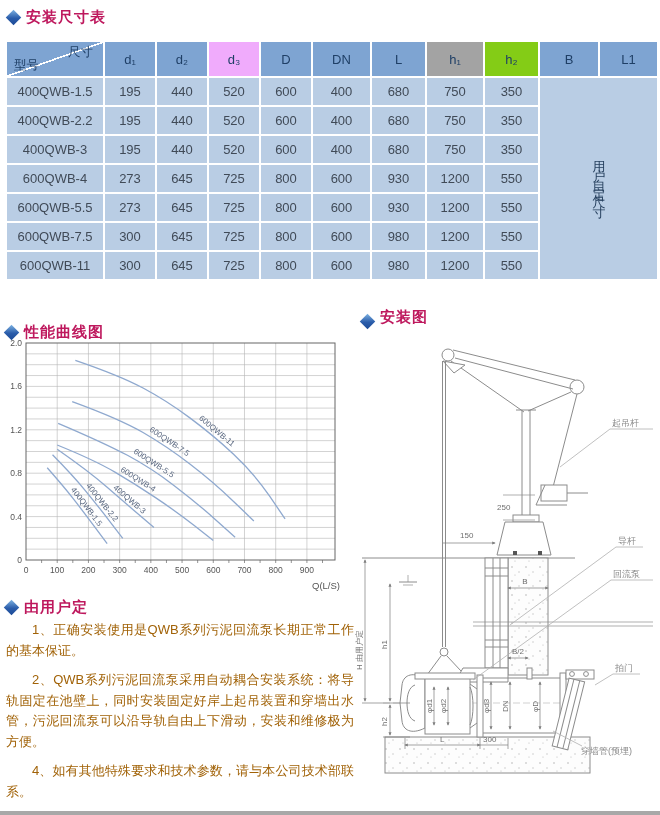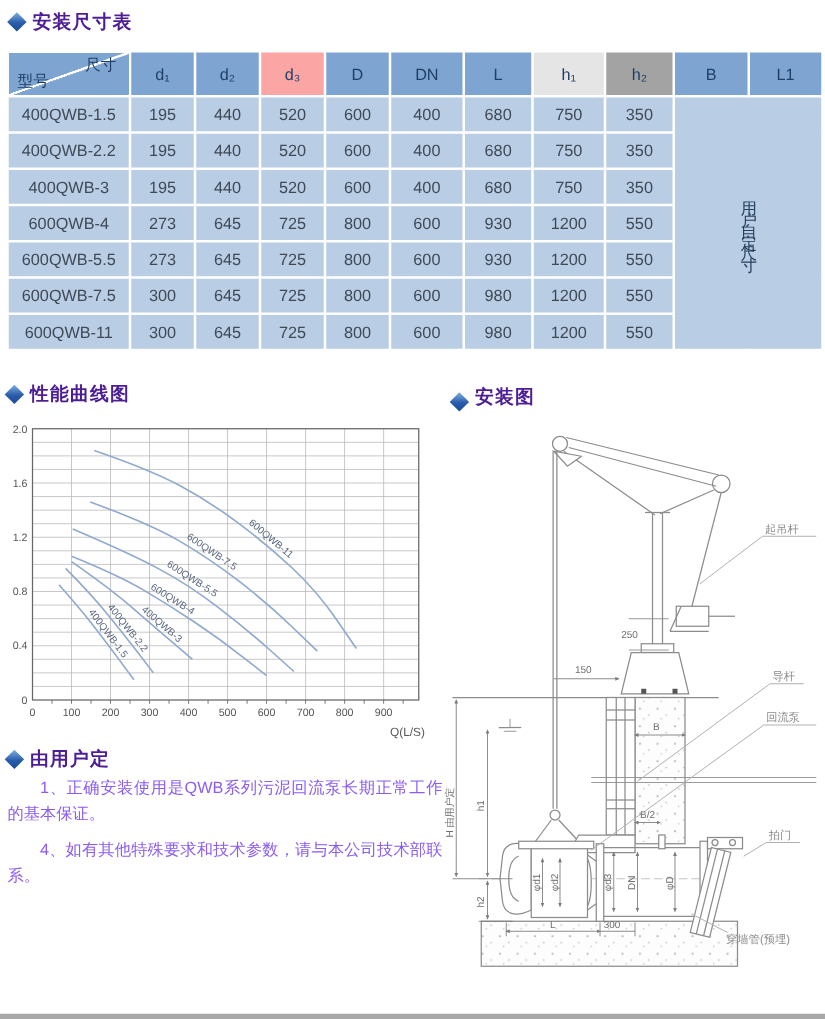--- a/index.html
+++ b/index.html
@@ -2,53 +2,53 @@
 <html><head>
 <meta charset="utf-8">
 <style>
   html,body{margin:0;padding:0;}
   body{width:660px;height:815px;position:relative;background:#fff;
        font-family:"Liberation Sans",sans-serif;color:#333;overflow:hidden;}
   .sec-head{position:absolute;display:flex;align-items:center;gap:7px;}
   .diamond{width:11px;height:11px;transform:rotate(45deg);
            background:linear-gradient(135deg,#7db2e2 0%,#2a5caa 55%,#1c4a96 100%);
            flex:0 0 auto;}
-  .sec-head h2{font-size:15px;font-weight:bold;color:#4c1d95;margin:0;letter-spacing:1px;}
+  .sec-head h2{font-size:15px;font-weight:bold;color:#be185d;margin:0;letter-spacing:1px;}
 
   
   table.dims{position:absolute;left:5px;top:40px;width:650px;border-collapse:collapse;
              table-layout:fixed;font-size:13px;}
   table.dims th,table.dims td{border:2px solid #fff;text-align:center;padding:0;
              font-weight:normal;}
   table.dims thead th{height:34px;color:#1f3f66;}
   table.dims tbody th,table.dims tbody td{height:27px;color:#404a57;}
   .corner{position:relative;}
   .corner .diag{position:absolute;inset:0;
       background:linear-gradient(to bottom right,transparent 49%,#fff 49%,#fff 51.5%,transparent 51.5%);}
   .corner .tr{position:absolute;top:2px;right:10px;font-size:12.5px;margin-left:34px;}
   .corner .bl{position:absolute;bottom:2px;left:7px;font-size:12.5px;}
   td.merged{vertical-align:middle;}
   td.merged span{writing-mode:vertical-rl;letter-spacing:9px;font-size:13px;color:#27415f;}
 
   
   #notes{position:absolute;left:6px;top:620px;width:348px;}
-  #notes p{margin:0 0 9px 0;font-size:13px;line-height:1.58;color:#8b5cf6;
+  #notes p{margin:0 0 9px 0;font-size:13px;line-height:1.58;color:#a16207;
            text-indent:2em;text-align:justify;}
 
   svg text{font-family:"Liberation Sans",sans-serif;}
   .pageedge{position:absolute;left:0;top:811px;width:660px;height:4px;background:#a8a8a8;}
 </style>
 </head>
 <body>
 
 <div class="sec-head" style="left:8px;top:8px;">
   <span class="diamond"></span>
   <h2>安装尺寸表</h2>
 </div>
-<div class="sec-head" style="left:6px;top:306px;">
+<div class="sec-head" style="left:6px;top:323px;">
   <span class="diamond"></span>
   <h2>性能曲线图</h2>
 </div>
 <div class="sec-head" style="left:362px;top:308px;align-items:flex-end;">
   <span class="diamond"></span>
   <h2>安装图</h2>
 </div>
 <div class="sec-head" style="left:6px;top:598px;">
   <span class="diamond"></span>
   <h2>由用户定</h2>
@@ -70,26 +70,26 @@
     </colgroup>
   <thead>
     <tr>
       <th class="corner" style="background: linear-gradient(to right bottom, transparent 49%, rgb(255, 255, 255) 49%, rgb(255, 255, 255) 51.5%, transparent 51.5%) rgb(126, 164, 210);">
         <span class="diag"></span>
         <span class="tr">尺寸</span>
         <span class="bl">型号</span>
       </th>
     <th style="background: rgb(126, 164, 210);">d₁</th>
         <th style="background: rgb(126, 164, 210);">d₂</th>
-        <th style="background: #fca5a5;">d₃</th>
+        <th style="background: #f0abfc;">d₃</th>
         <th style="background: rgb(126, 164, 210);">D</th>
         <th style="background: rgb(126, 164, 210);">DN</th>
         <th style="background: rgb(126, 164, 210);">L</th>
-        <th style="background: #e5e5e5;">h₁</th>
-        <th style="background: #a3a3a3;">h₂</th>
+        <th style="background: #a3a3a3;">h₁</th>
+        <th style="background: #84cc16;">h₂</th>
         <th style="background: rgb(126, 164, 210);">B</th>
         <th style="background: rgb(126, 164, 210);">L1</th>
       </tr>
   </thead>
   <tbody id="dims-body">
       <tr>
         <th style="background: rgb(185, 205, 228);">400QWB-1.5</th>
         <td style="background: rgb(185, 205, 228);">195</td>
         <td style="background: rgb(185, 205, 228);">440</td>
         <td style="background: rgb(185, 205, 228);">520</td>
@@ -402,16 +402,17 @@
     <text transform="translate(134,388) rotate(-90)">φd3</text>
     <text transform="translate(153,387) rotate(-90)">DN</text>
     <text transform="translate(183,387) rotate(-90)">φD</text>
     <text x="85" y="417">L</text>
     <text x="128" y="417">300</text>
   </g>
 </svg>
 
 <div id="notes">
     <p>1、正确安装使用是QWB系列污泥回流泵长期正常工作的基本保证。</p>
+    <p>2、QWB系列污泥回流泵采用自动耦合安装系统：将导轨固定在池壁上，同时安装固定好岸上起吊装置和穿墙出水管，污泥回流泵可以沿导轨自由上下滑动，安装和维修极为方便。</p>
     <p>4、如有其他特殊要求和技术参数，请与本公司技术部联系。</p>
   </div>
 
 <div class="pageedge"></div>
 
 </body></html>

